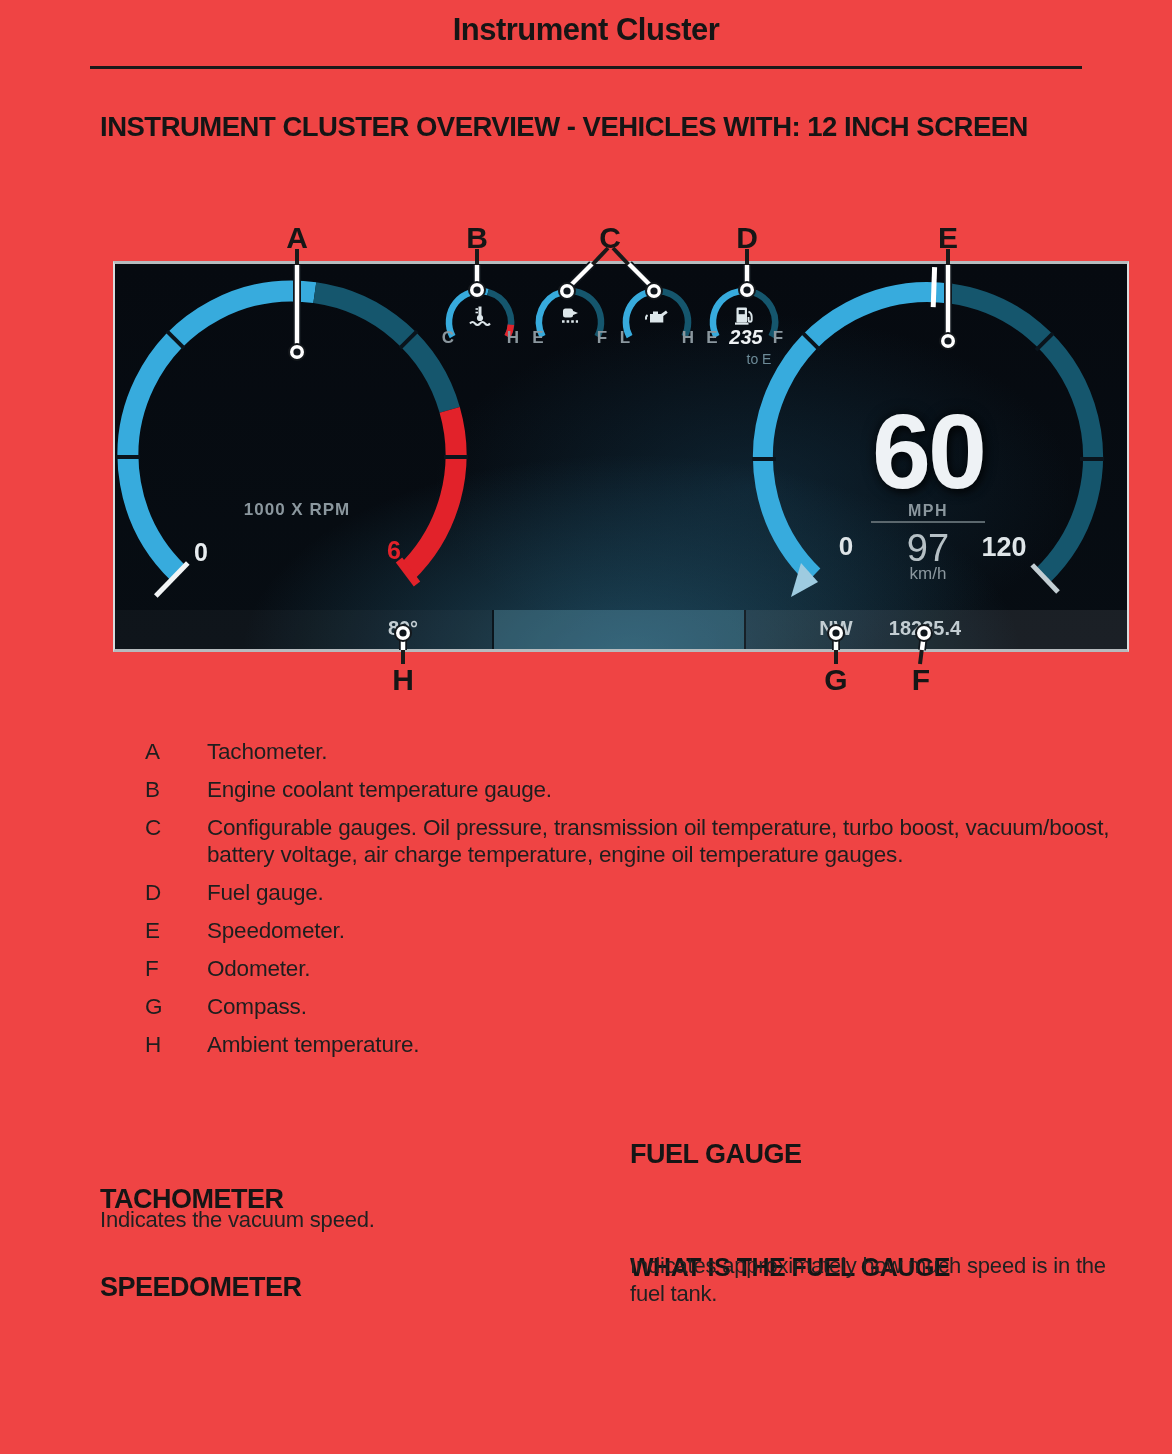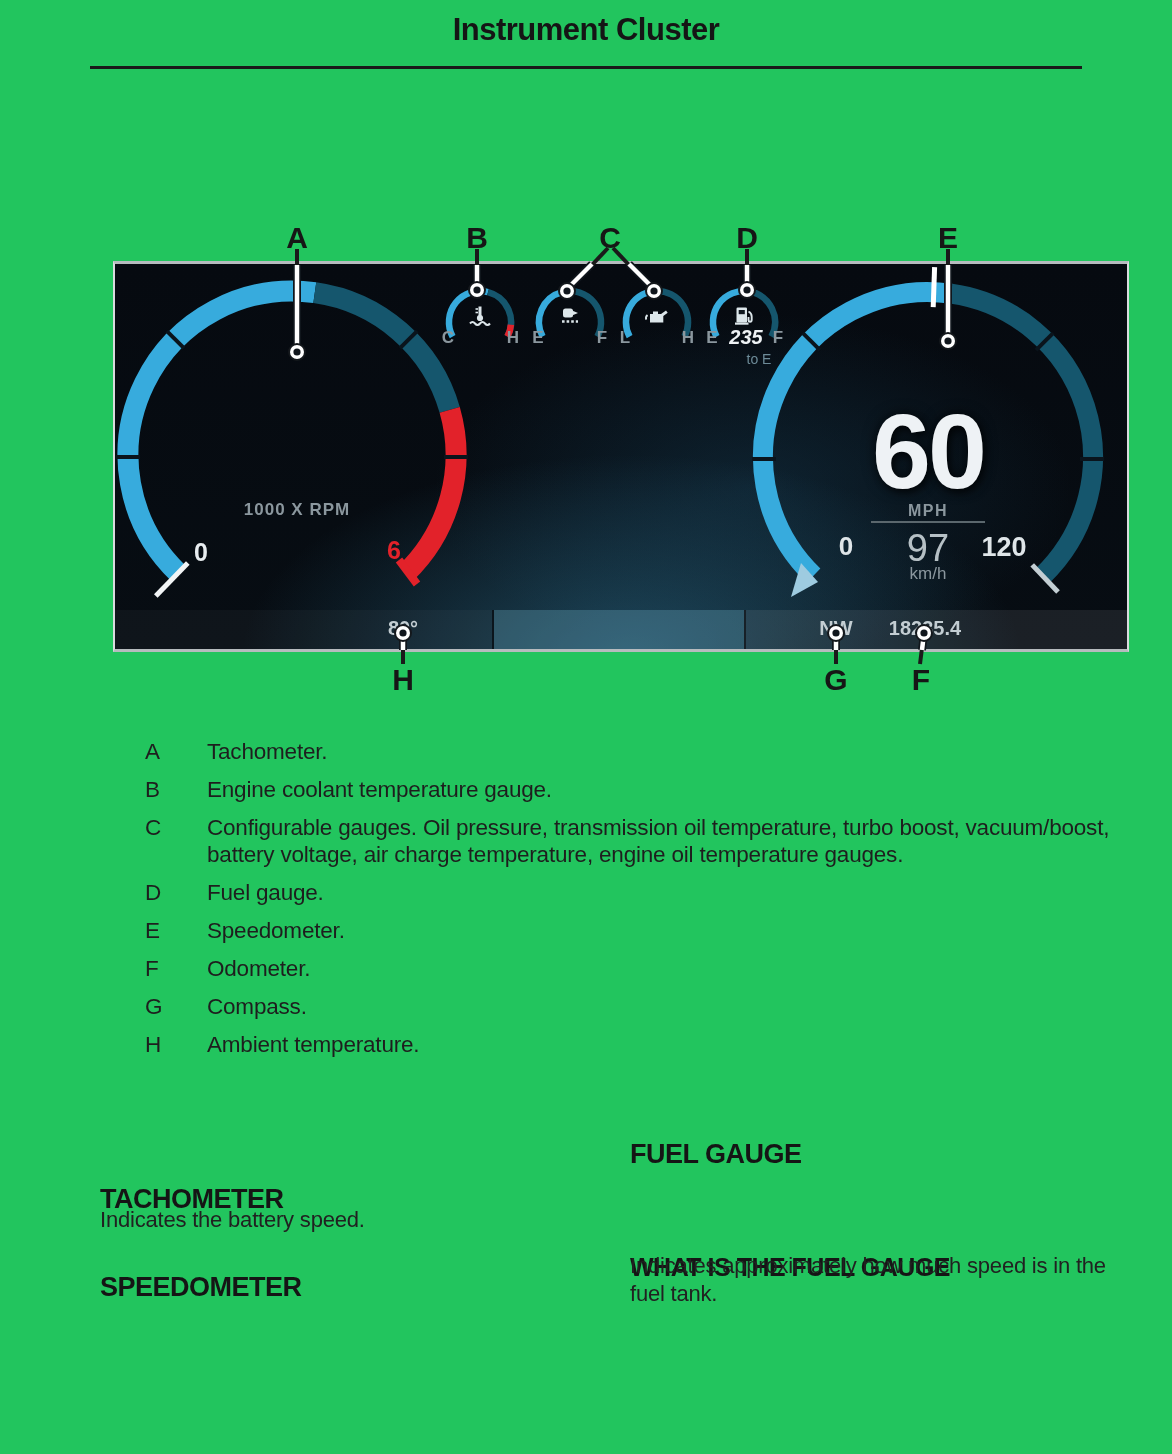--- a/index.html
+++ b/index.html
@@ -1,16 +1,16 @@
 <!DOCTYPE html>
 <html><head>
 <meta charset="utf-8">
 <style>
   html,body{margin:0;padding:0;background:#ffffff;}
-  .page{position:relative;width:1172px;height:1454px;background:#22c55e;overflow:hidden;
+  .page{position:relative;width:1172px;height:1454px;background:#ef4444;overflow:hidden;
         font-family:"Liberation Sans",sans-serif;color:#1c1c1c;}
   .abs{position:absolute;}
   .ctr{transform:translate(-50%,-50%);white-space:nowrap;}
   .hctr{transform:translateX(-50%);white-space:nowrap;}
 
   .doc-title{left:0;top:12px;width:100%;text-align:center;font-size:31px;font-weight:800;
              letter-spacing:-.5px;color:#151515;}
   .rule{left:90px;top:66px;width:992px;height:3px;background:#1a1a1a;}
   .section-title{left:100px;top:110px;width:1012px;font-size:27.5px;font-weight:800;
                  line-height:34px;letter-spacing:-.5px;color:#151515;}
@@ -50,20 +50,21 @@
   .body-txt{font-size:22px;line-height:28px;letter-spacing:-.2px;color:#212121;}
   .page-num{left:0;top:1416px;width:100%;text-align:center;font-size:23px;color:#222;}
 </style>
 </head>
 <body>
 
 <div class="page">
 
   <div class="abs doc-title">Instrument Cluster</div>
   <div class="abs rule"></div>
+  <div class="abs section-title">INSTRUMENT CLUSTER OVERVIEW - VEHICLES WITH: 12 INCH SCREEN</div>
 
   <div class="abs screen">
     <svg class="gauges" width="1012" height="385" viewBox="0 0 1012 385">
 
       <g fill="none" stroke-linecap="butt">
         <path d="M 63.1 309 A 164 164 0 0 1 199.8 28.6" stroke="#37abdd" stroke-width="21"></path>
         <path d="M 199.8 28.6 A 164 164 0 0 1 334.7 145.8" stroke="#15566d" stroke-width="21"></path>
         <path d="M 334.7 145.8 A 164 164 0 0 1 290.9 309" stroke="#e2222a" stroke-width="21"></path>
         <path d="M 72.8 298.9 L 40.8 332" stroke="#f2f5f6" stroke-width="5"></path>
         <path d="M 284 296 L 302 320" stroke="#e2222a" stroke-width="8"></path>
@@ -294,20 +295,20 @@
       <span class="legend-key">G</span>
       <span class="legend-text">Compass.</span>
     </div>
     <div class="legend-row">
       <span class="legend-key">H</span>
       <span class="legend-text">Ambient temperature.</span>
     </div>
   </div>
 
   <div class="abs h1" style="left:100px;top:1152px;margin-top:32px;">TACHOMETER</div>
-  <div class="abs body-txt" style="left:100px;top:1206px;">Indicates the battery speed.</div>
+  <div class="abs body-txt" style="left:100px;top:1206px;">Indicates the vacuum speed.</div>
   <div class="abs h1" style="left:100px;top:1272px;">SPEEDOMETER</div>
 
   <div class="abs h1" style="left:630px;top:1139px;">FUEL GAUGE</div>
   <div class="abs h2" style="left:630px;top:1205px;margin-top:48px;">WHAT IS THE FUEL GAUGE</div>
   <div class="abs body-txt" style="left:630px;top:1252px;width:505px;">Indicates approximately how much speed is in the fuel tank.</div>
 
 </div>
 
 </body></html>

